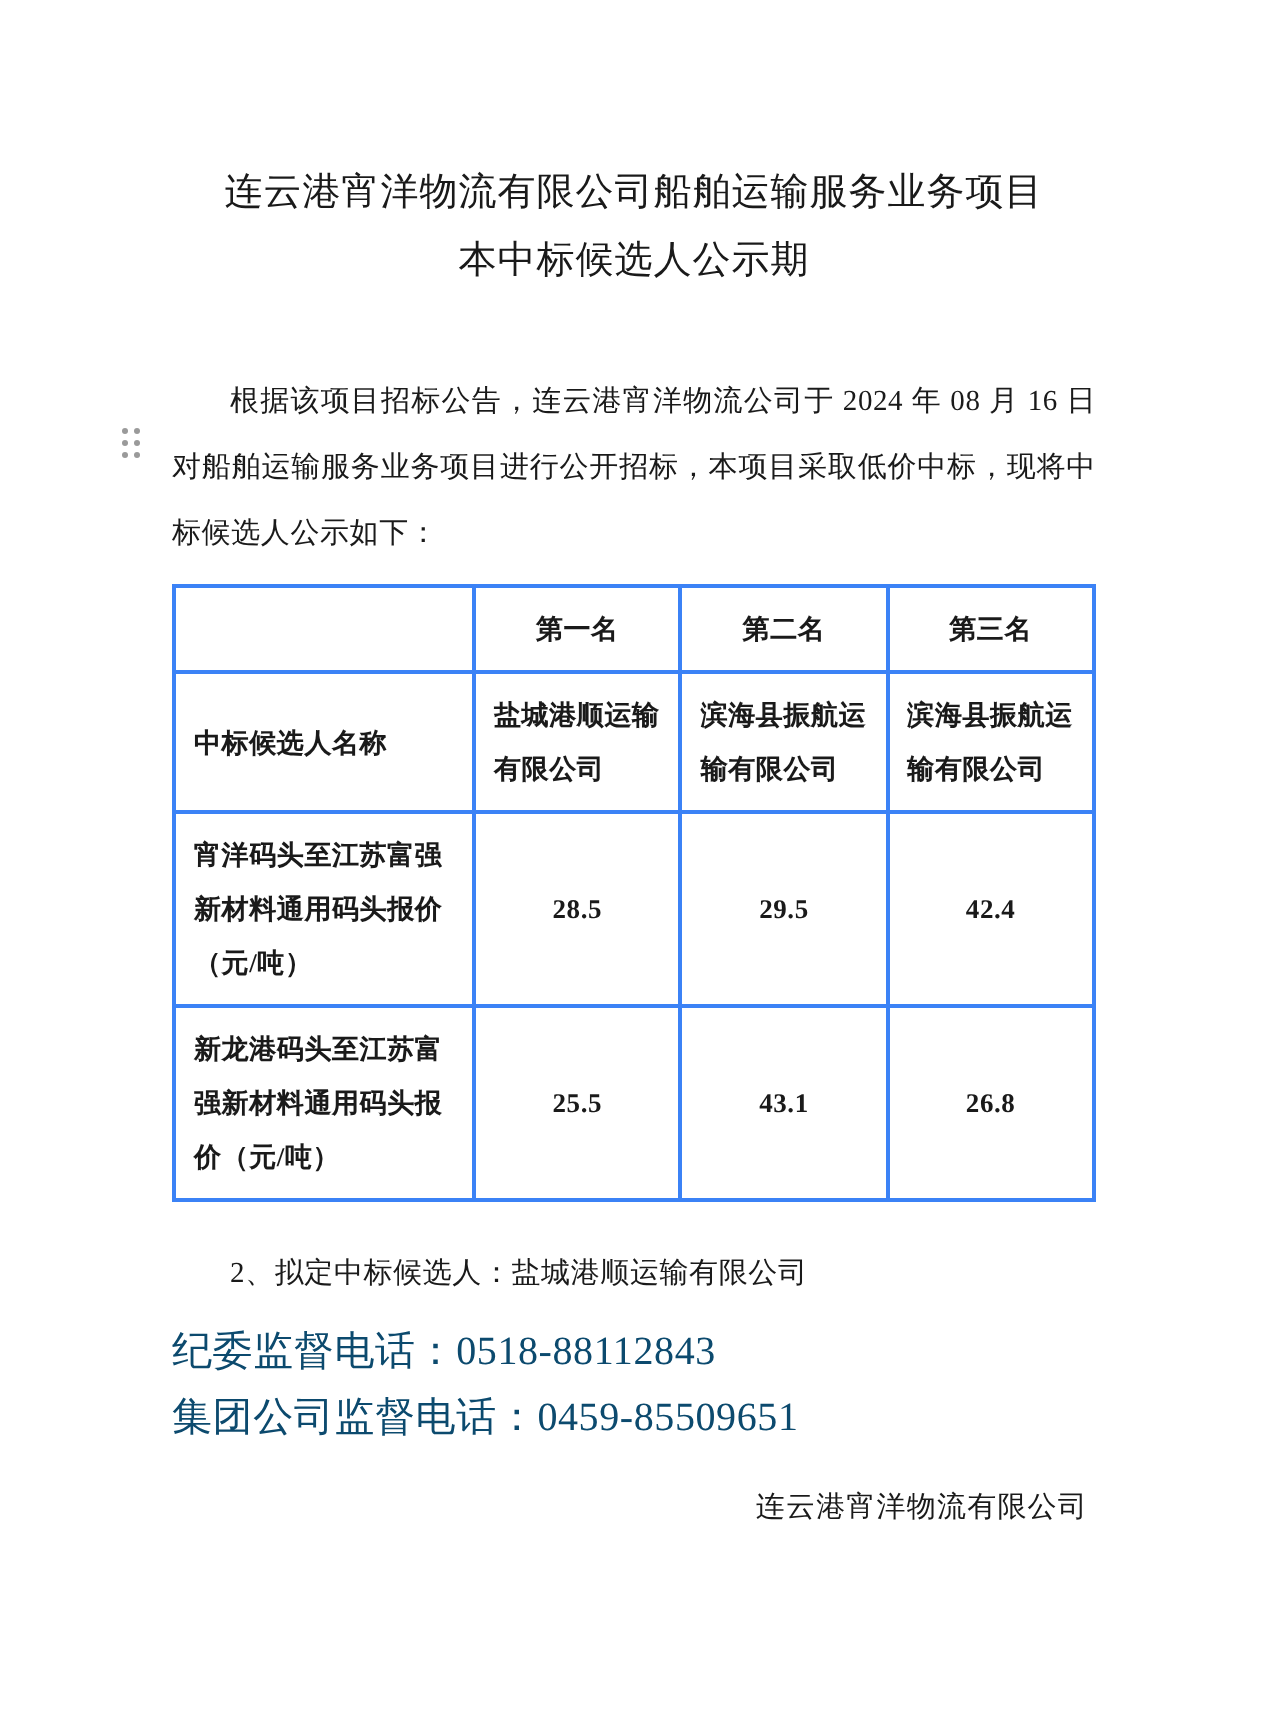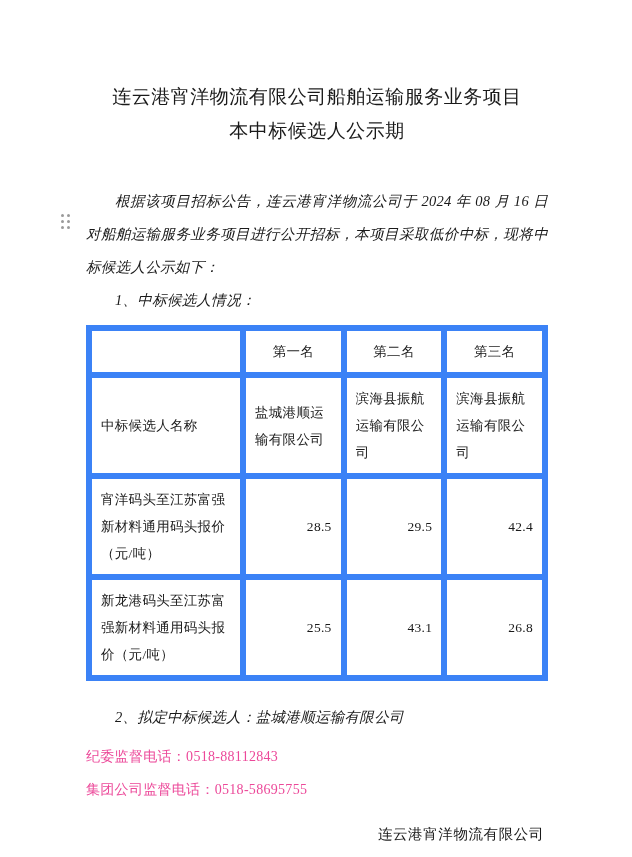--- a/index.html
+++ b/index.html
@@ -40,64 +40,64 @@
   }
   .title-block {
     padding-top: 78px;
   }
   .para {
     font-size: 14.5px;
     color: #1a1a1a;
     line-height: 33px;
     text-align: justify;
     letter-spacing: 0.3px;
-    font-style: italic;
   }
   .indent {
     text-indent: 29px;
   }
   .body-block {
     margin-top: 37px;
   }
   table.bid-table {
     border-collapse: collapse;
     width: 462px;
     margin-top: 8px;
     margin-bottom: 6px;
     table-layout: fixed;
   }
   table.bid-table td {
-    border: 6px solid #3b82f6;
+    border: 2px solid #3b82f6;
     font-size: 13.5px;
     color: #1a1a1a;
     line-height: 27px;
     padding: 7px 9px;
     vertical-align: middle;
     letter-spacing: 0.3px;
+    font-weight: bold;
   }
   td.col-head {
     width: 130px;
   }
   td.num-cell {
-    text-align: right;
+    text-align: center;
     font-size: 15px;
     margin-top: 10px;
   }
   td.head-cell {
     text-align: center;
   }
   td.corner {
     border-top: 1px solid #2b2b2b;
   }
   .after-table {
     margin-top: 20px;
   }
   .contact-line {
-    font-size: 14px;
-    color: #ec4899;
+    font-size: 20px;
+    color: #0c4a6e;
     line-height: 33px;
     letter-spacing: 0.3px;
   }
   .sign-block {
     margin-top: 12px;
     text-align: right;
     padding-right: 4px;
   }
   .sign-line {
     font-size: 14.5px;
@@ -143,21 +143,20 @@
 
     <div class="title-block">
       <div class="doc-title">连云港宵洋物流有限公司船舶运输服务业务项目</div>
       <div class="doc-title">本中标候选人公示期</div>
     </div>
 
     <div class="body-block">
 
       <div class="para indent">根据该项目招标公告，连云港宵洋物流公司于 2024 年 08 月 16 日对船舶运输服务业务项目进行公开招标，本项目采取低价中标，现将中标候选人公示如下：</div>
 
-      <div class="para indent">1、中标候选人情况：</div>
 
       <table class="bid-table">
         <tbody>
           <tr>
             <td class="col-head corner"></td>
             <td class="head-cell">第一名</td>
             <td class="head-cell">第二名</td>
             <td class="head-cell">第三名</td>
           </tr>
           <tr>
@@ -180,21 +179,21 @@
           </tr>
         </tbody>
       </table>
 
       <div class="para indent after-table">2、拟定中标候选人：盐城港顺运输有限公司</div>
 
 
       <div class="spacer-sm"></div>
 
       <div class="contact-line">纪委监督电话：0518-88112843</div>
-      <div class="contact-line">集团公司监督电话：0518-58695755</div>
+      <div class="contact-line">集团公司监督电话：0459-85509651</div>
 
       <div class="sign-block">
         <div class="sign-line">连云港宵洋物流有限公司</div>
 
       </div>
 
     </div>
   </div>
 </div>
 

